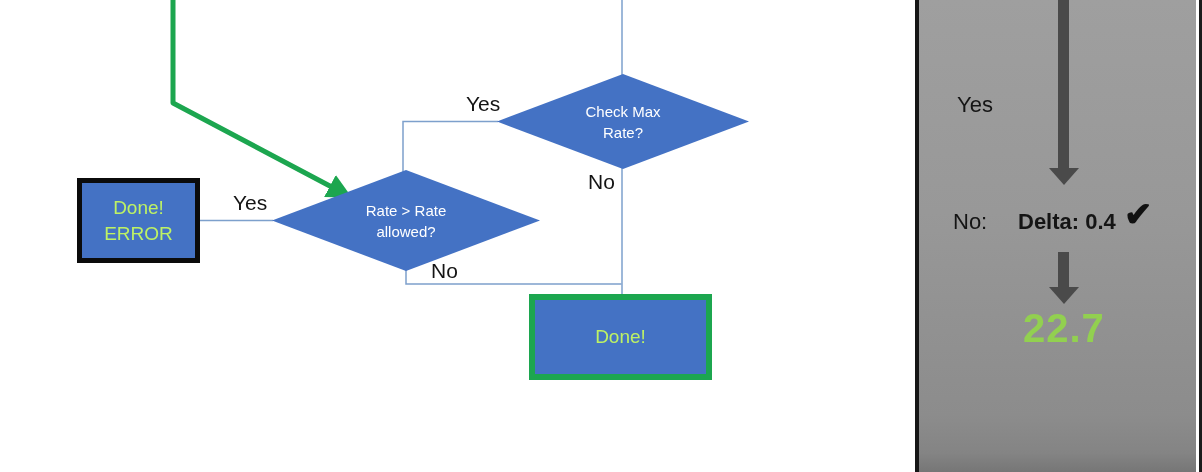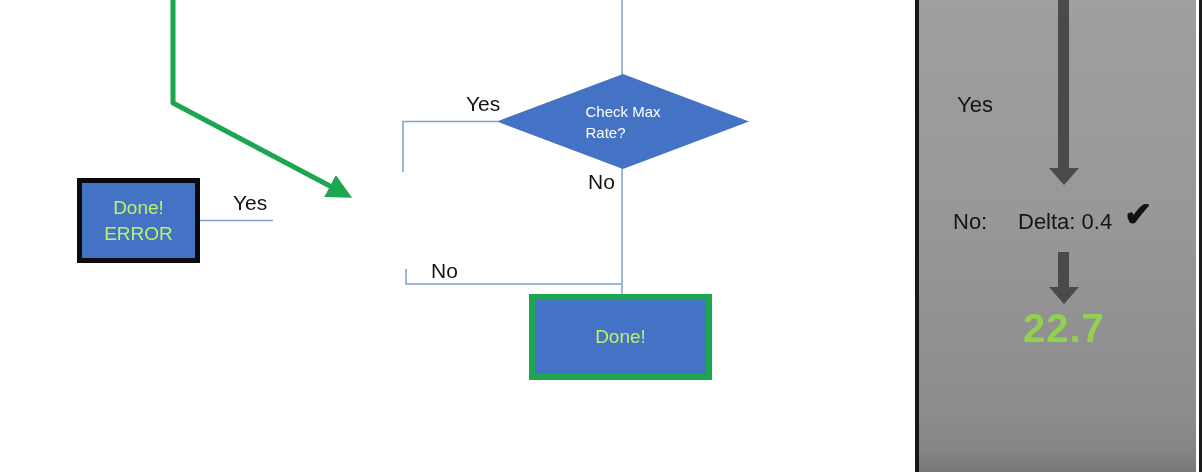--- a/index.html
+++ b/index.html
@@ -6,21 +6,21 @@
   .canvas{
     position:relative;width:1202px;height:472px;background:#ffffff;
     font-family:"Liberation Sans",sans-serif;overflow:hidden;
   }
   svg.connectors{position:absolute;left:0;top:0;width:1202px;height:472px;}
 
   .diamond{
     position:absolute;background:#4472C4;
     clip-path:polygon(50% 0,100% 50%,50% 100%,0 50%);
     color:#fff;display:flex;align-items:center;justify-content:center;
-    font-size:15px;line-height:1.4;white-space:pre-line;
+    text-align:center;font-size:15px;line-height:1.4;white-space:pre-line;
   }
   #diamond-check{left:497px;top:74px;width:252px;height:95px;}
   #diamond-rate{left:272px;top:170px;width:268px;height:101px;}
 
   .node-box{
     position:absolute;background:#4472C4;color:#bef264;box-sizing:border-box;
     display:flex;align-items:center;justify-content:center;text-align:center;
     font-size:19px;line-height:1.35;white-space:pre-line;
   }
   #box-done-error{left:77px;top:178px;width:123px;height:85px;border:5px solid #0b0b0b;}
@@ -33,21 +33,21 @@
   #label-rate-no{left:431px;top:259px;}
 
   .panel{
     position:absolute;left:915px;top:0;width:281px;height:472px;box-sizing:border-box;
     border-left:4px solid #161616;
     background:linear-gradient(180deg,#9f9f9f 0%,#989898 45%,#8c8c8c 88%,#848484 96%,#767676 100%);
   }
   .panel-text{position:absolute;color:#151515;font-size:22px;}
   #panel-yes{left:38px;top:92px;}
   #panel-no{left:34px;top:209px;}
-  #panel-delta{left:99px;top:209px;}
+  #panel-delta{left:99px;top:209px;font-weight:bold;}
   #panel-check{left:205px;top:194px;font-size:34px;font-weight:bold;color:#111;}
   .arrow-shaft{position:absolute;left:139px;width:11px;background:#4A4A4A;}
   #arrow1-shaft{top:0;height:168px;}
   #arrow2-shaft{top:252px;height:35px;}
   .arrow-head{
     position:absolute;left:130px;width:0;height:0;
     border-left:15px solid transparent;border-right:15px solid transparent;
     border-top:17px solid #4A4A4A;
   }
   #arrow1-head{top:168px;}
@@ -76,20 +76,24 @@
     <path d="M273 220.5 H200" stroke="#7DA0CC" stroke-width="1.5" fill="none"></path>
     <path d="M406 269 V284 H621.5" stroke="#7DA0CC" stroke-width="1.5" fill="none"></path>
     <path d="M173 0 V103 L345 194" stroke="#1CA64F" stroke-width="5" fill="none" stroke-linejoin="round" marker-end="url(#greenhead)"></path>
   </svg>
 
   <div class="diamond" id="diamond-check">
     <span>Check Max
 Rate?</span>
   </div>
 
+  <div class="diamond" id="diamond-rate">
+    <span>Rate &gt; Rate
+allowed?</span>
+  </div>
 
   <div class="node-box" id="box-done-error">
     <span>Done!
 ERROR</span>
   </div>
 
   <div class="node-box" id="box-done">
     <span>Done!</span>
   </div>
 

